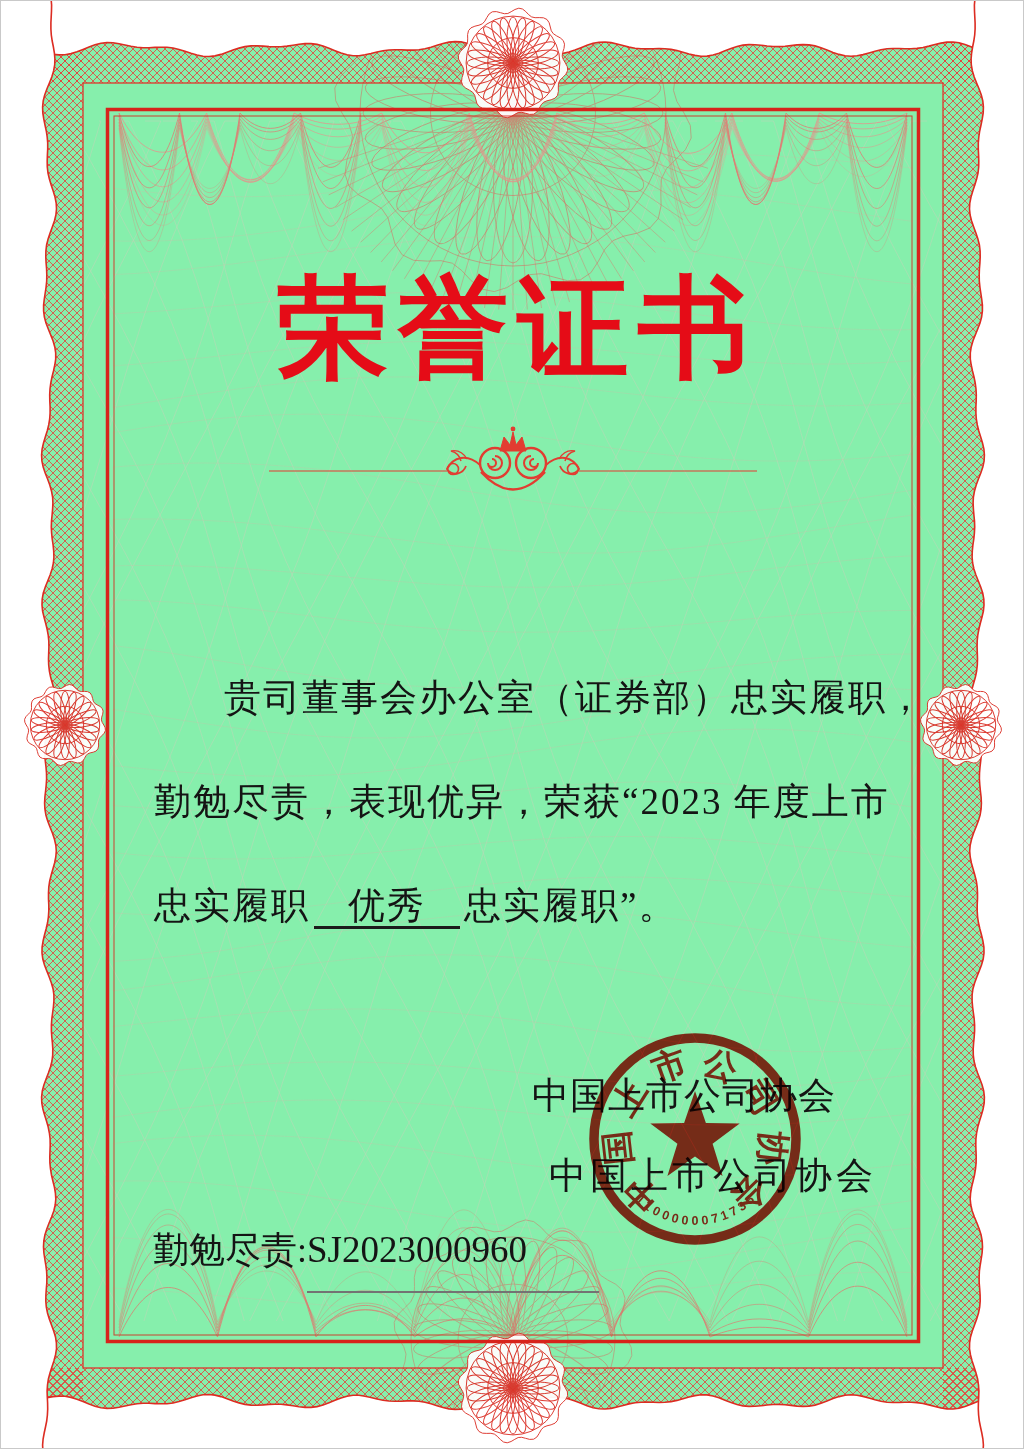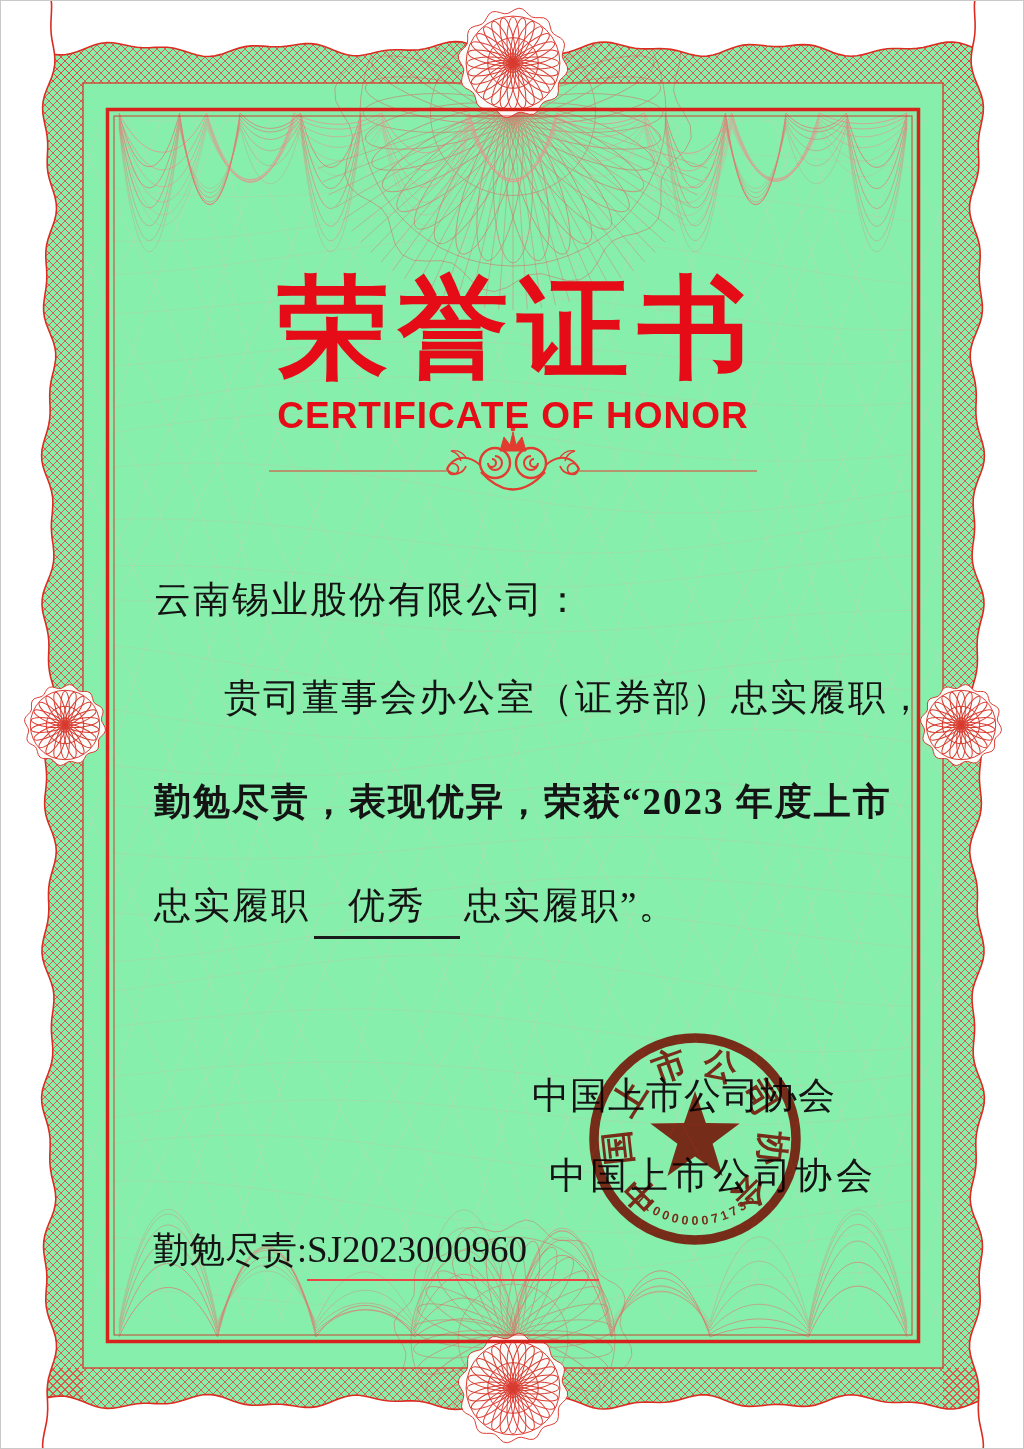--- a/index.html
+++ b/index.html
@@ -20,33 +20,33 @@
     font-weight:900;font-size:111px;letter-spacing:9px;text-indent:9px;
   }
   .subtitle{
     left:0;top:396px;width:1024px;text-align:center;
     font-family:"Liberation Sans","DejaVu Sans",sans-serif;
     font-weight:700;font-size:37px;letter-spacing:1px;
   }
   .body-line{font-size:37px;letter-spacing:2px;font-weight:500;}
   .recipient{left:153px;top:580px;}
   .line1{left:223px;top:678px;}
-  .line2{left:153px;top:782px;font-weight:bold;}
+  .line2{left:153px;top:782px;}
   .line3{left:153px;top:886px;}
   .line4{left:223px;top:992px;}
   .issuer{left:531px;top:1076px;font-size:37px;letter-spacing:1px;font-weight:400;}
   .date{left:548px;top:1156px;font-size:37px;letter-spacing:4px;font-weight:500;}
   .certno{left:152px;top:1230px;font-size:36px;font-weight:500;}
   .award-blank{
     display:inline-block;width:146px;text-align:center;
-    border-bottom:3px solid #1b1b1b;margin:0 4px;padding-bottom:12px;
+    border-bottom:3px solid #1b1b1b;margin:0 4px;padding-bottom:2px;
   }
   .certno .value{
-    font-size:37px;border-bottom:2px solid #ef4444;
-    padding-right:72px;padding-bottom:9px;
+    font-size:37px;border-bottom:2px solid #737373;
+    padding-right:72px;padding-bottom:21px;
   }
   .seal{
     position:absolute;left:578px;top:1022px;width:232px;height:232px;
     mix-blend-mode:multiply;opacity:0.92;
   }
 </style>
 </head>
 <body>
 
 <div class="certificate">
@@ -491,23 +491,21 @@
         <path d="M 479 464 C 466 452 452 456 446 468 C 452 476 462 473 465 465" stroke-width="1.8"></path>
         <circle cx="452" cy="468" r="5.5" stroke-width="1.6"></circle>
         <path d="M 545 464 C 558 452 572 456 578 468 C 572 476 562 473 559 465" stroke-width="1.8"></path>
         <circle cx="572" cy="468" r="5.5" stroke-width="1.6"></circle>
         <path d="M 466 458 q -6 -10 -16 -8 q 8 2 10 10" stroke-width="1.4"></path>
         <path d="M 558 458 q 6 -10 16 -8 q -8 2 -10 10" stroke-width="1.4"></path>
       </g>
     </svg>
 
   <div class="txt title" style="color: rgb(229, 12, 23);">荣誉证书</div>
-  <div class="txt subtitle" style="color: rgb(229, 12, 23);">CERTIFICATE OF HONOR</div>
-
-  <div class="txt body-line recipient">云南锡业股份有限公司：</div>
+
   <div class="txt body-line line1">贵司董事会办公室（证券部）忠实履职，</div>
   <div class="txt body-line line2">勤勉尽责，表现优异，荣获“2023 年度上市</div>
   <div class="txt body-line line3"><span>忠实履职</span><span class="award-blank">优秀</span><span>忠实履职”。</span></div>
 
   <div class="txt issuer">中国上市公司协会</div>
   <div class="txt date">中国上市公司协会</div>
   <div class="txt certno"><span>勤勉尽责:</span><span class="value">SJ2023000960</span></div>
 
   <svg class="seal" id="seal" viewBox="0 0 232 232">
       <circle cx="116" cy="116" r="101" fill="none" stroke="#dd1d10" stroke-width="9.5"></circle>

